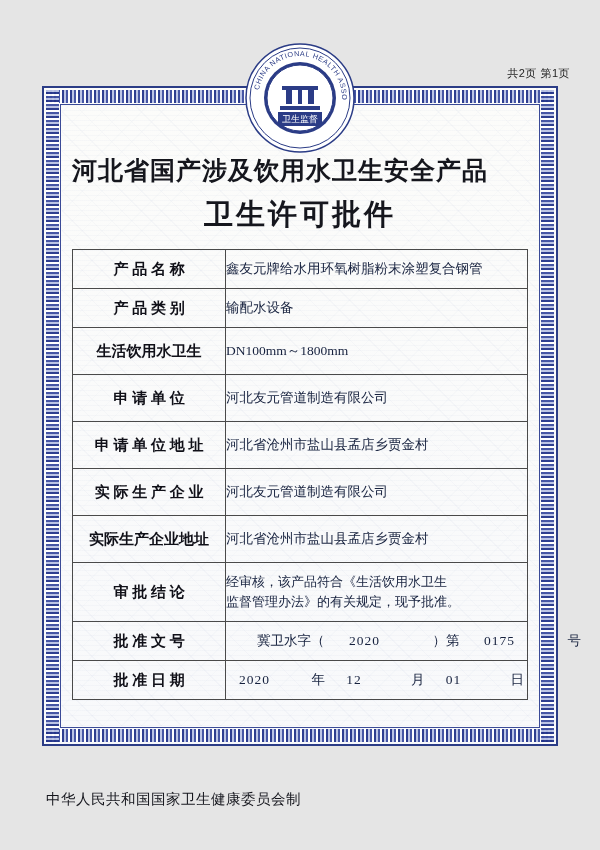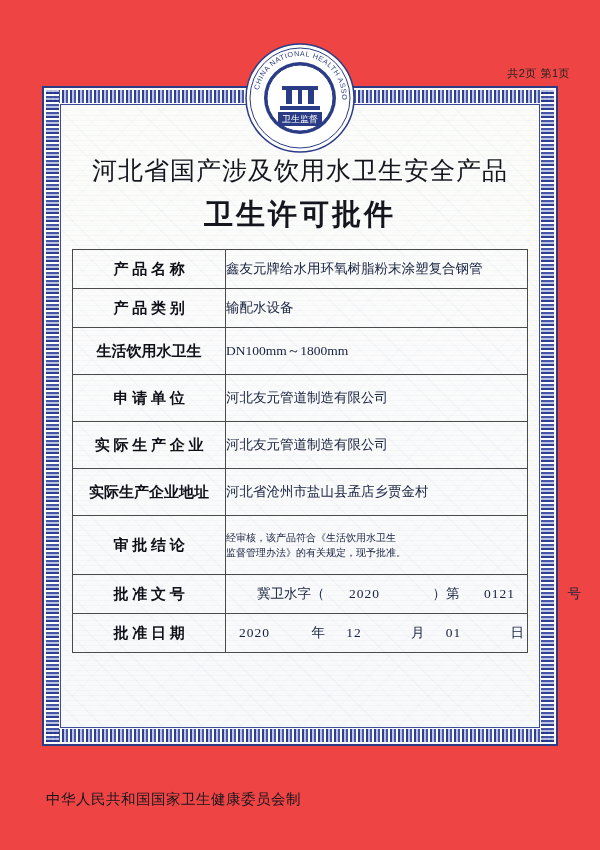--- a/index.html
+++ b/index.html
@@ -11,21 +11,21 @@
     height: 850px;
     background: #ffffff;
     font-family: "Liberation Sans", sans-serif;
     color: #1a1a2e;
     overflow: hidden;
   }
   .page {
     position: relative;
     width: 600px;
     height: 850px;
-    background: #ef4444;
+    background: #e5e5e5;
   }
 
   
   .page-counter {
     position: absolute;
     top: 66px;
     right: 30px;
     font-size: 11px;
     color: #222;
     letter-spacing: 0.5px;
@@ -100,23 +100,23 @@
 
   .cert-body {
     position: absolute;
     left: 30px;
     right: 30px;
     top: 52px;
     bottom: 26px;
   }
 
   .title-1 {
-    text-align: center;
+    text-align: left;
     font-family: "Liberation Serif", serif;
-    font-weight: normal;
+    font-weight: bold;
     font-size: 25px;
     letter-spacing: 1px;
     color: #15161d;
     margin-top: 16px;
   }
   .title-2 {
     text-align: center;
     font-family: "Liberation Serif", serif;
     font-weight: bold;
     font-size: 29px;
@@ -150,21 +150,21 @@
   td.value {
     padding: 3px 8px 3px 9px;
     font-size: 13.5px;
     color: #16213e;
     line-height: 1.5;
   }
   tr.tall td { height: 46px; }
   tr.concl td { height: 58px; }
   td.concl-value {
     padding: 5px 10px 5px 12px;
-    font-size: 10px;
+    font-size: 13px;
     line-height: 1.55;
     color: #16213e;
   }
 
   
   .inline-row {
     display: flex;
     align-items: center;
     font-size: 13.5px;
     color: #16213e;
@@ -250,20 +250,24 @@
           </tr>
           <tr class="tall">
             <td class="label">生活饮用水卫生</td>
             <td class="value">DN100mm～1800mm</td>
           </tr>
           <tr class="tall">
             <td class="label">申 请 单 位</td>
             <td class="value">河北友元管道制造有限公司</td>
           </tr>
           <tr class="tall">
+            <td class="label">申 请 单 位 地 址</td>
+            <td class="value">河北省沧州市盐山县孟店乡贾金村</td>
+          </tr>
+          <tr class="tall">
             <td class="label">实 际 生 产 企 业</td>
             <td class="value">河北友元管道制造有限公司</td>
           </tr>
           <tr class="tall">
             <td class="label">实际生产企业地址</td>
             <td class="value">河北省沧州市盐山县孟店乡贾金村</td>
           </tr>
 
           <tr class="concl">
             <td class="label">审 批 结 论</td>
@@ -273,21 +277,21 @@
             </td>
           </tr>
 
           <tr>
             <td class="label">批 准 文 号</td>
             <td class="value">
               <div class="inline-row">
                 <span class="seg">冀卫水字（</span>
                 <span class="num wide">2020</span>
                 <span class="seg">）第</span>
-                <span class="num wide">0121</span>
+                <span class="num wide">0175</span>
                 <span class="seg">号</span>
               </div>
             </td>
           </tr>
 
           <tr>
             <td class="label">批 准 日 期</td>
             <td class="value">
               <div class="inline-row">
                 <span class="gap"></span>

